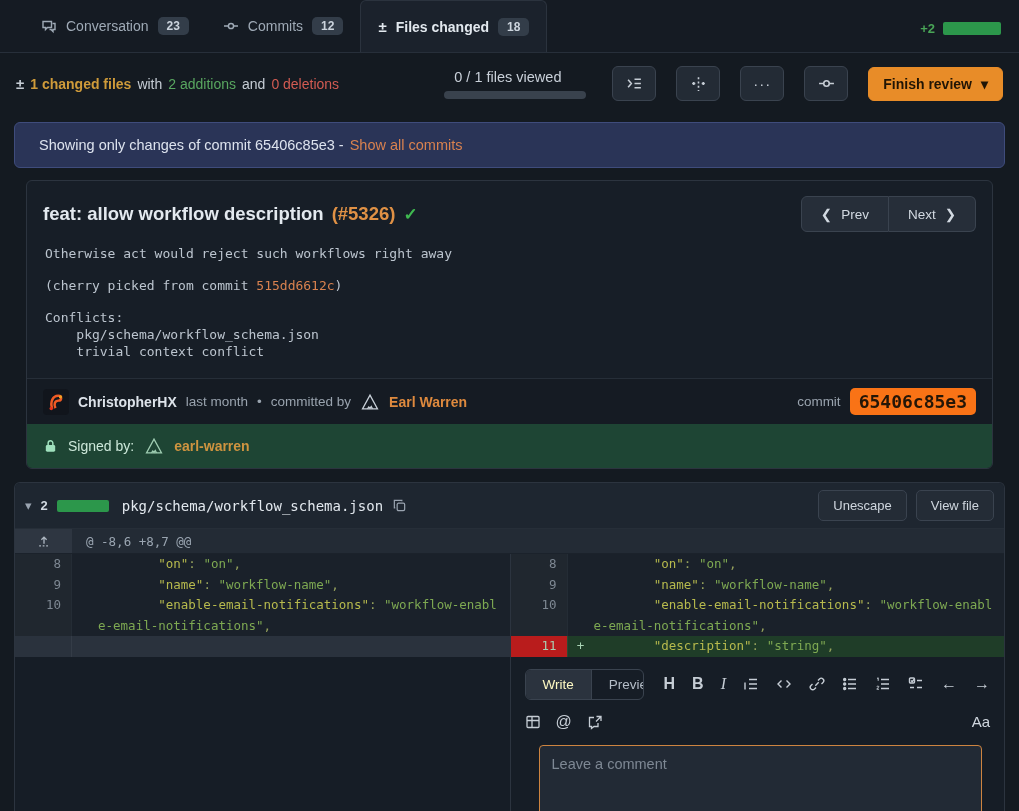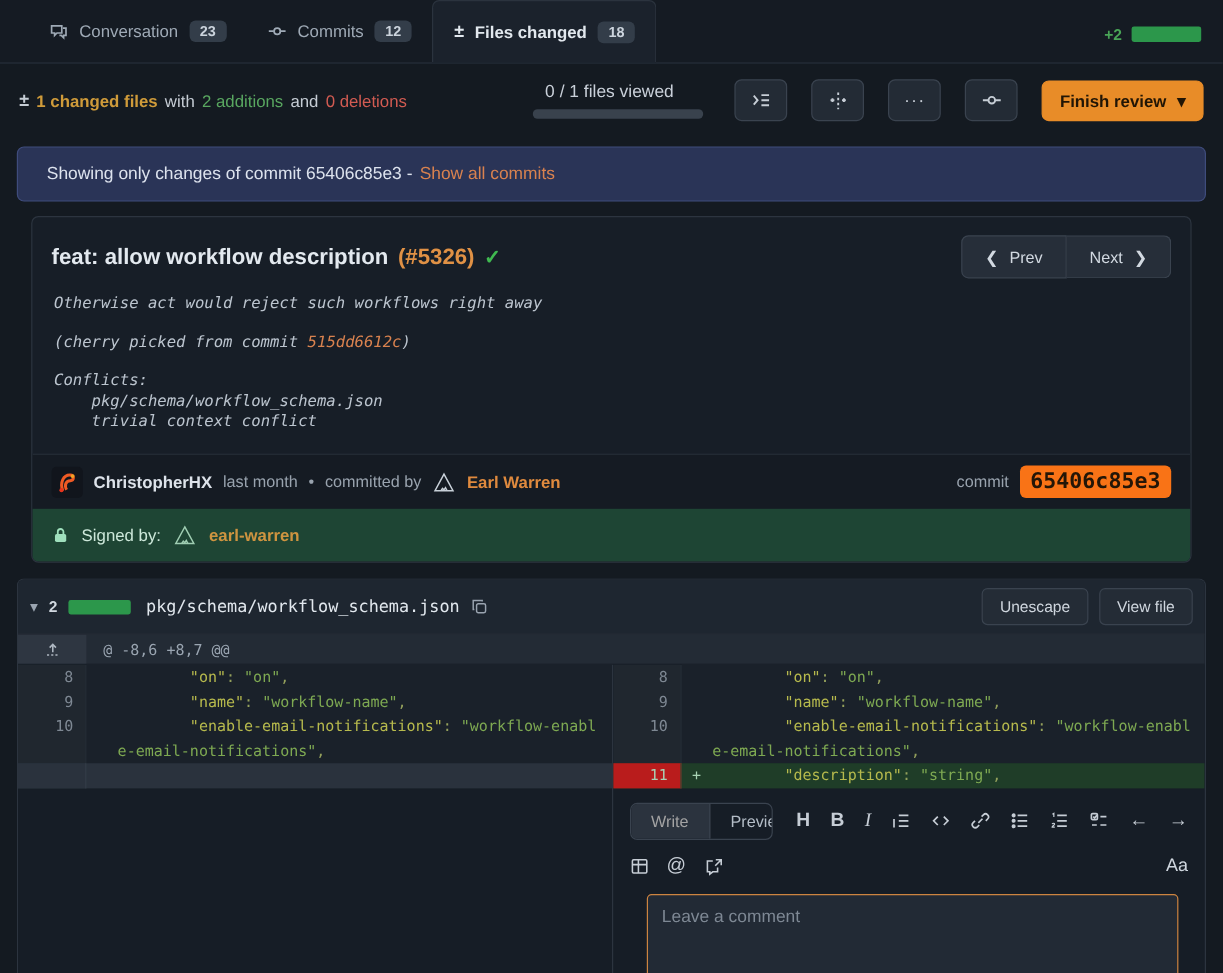--- a/index.html
+++ b/index.html
@@ -50,21 +50,21 @@
   .prhead { display:flex; justify-content:space-between; align-items:center; padding:15px 16px 5px; }
   .prhead h1 { font-size:18.5px; font-weight:bold; color:#e3e9ef; display:flex; align-items:center; gap:8px; }
   .prhead .num { color:#e09145; }
   .prhead .chk { color:#3fb950; font-size:17px; font-weight:bold; }
   .btngroup { display:flex; }
   .btngroup button { background:#262e39; border:1px solid #3a434f; color:#d2d9e1; font-size:13.5px;
     padding:9px 19px; display:flex; align-items:center; gap:9px; cursor:pointer; font-family:inherit; }
   .btngroup button:first-child { border-radius:6px 0 0 6px; }
   .btngroup button:last-child { border-radius:0 6px 6px 0; border-left:none; }
   .prmsg { font-family:"DejaVu Sans Mono", monospace; font-size:13px; color:#bcc5cf;
-    padding:8px 18px 18px; line-height:17px;font-style:italic; }
+    padding:8px 18px 18px; line-height:17px; }
   .prmsg p { margin:0 0 15px; white-space:pre-wrap; }
   .prmsg p.tight { margin:0; }
   .prmsg a { color:#d9824f; text-decoration:none; cursor:pointer; }
   .authorrow { display:flex; align-items:center; gap:9px; padding:9px 16px; background:#151b23; border-top:1px solid #262e38; }
   .avatar1 { width:26px; height:26px; border-radius:4px; background:#11151c; display:grid; place-items:center; }
   .uname { color:#dde3ea; font-weight:bold; }
   .meta { color:#99a3ae; font-size:13.5px; }
   .committer { color:#df8a3e; font-weight:bold; }
   .authorrow .spacer, .signedrow .spacer { flex:1; }
   .sha-badge { background:#f97316; color:#241607; font-family:"DejaVu Sans Mono", monospace;
@@ -106,21 +106,21 @@
   .tok-v { color:#7ea952; }
   .tok-p { color:#94a05c; }
   .tok-w { color:#bcc5cf; }
 
   
   .commentform { padding:12px 14px 0; }
   .mdtoolbar { display:flex; align-items:center; }
   .seg { display:flex; border:1px solid #3a434f; border-radius:6px; overflow:hidden; }
   .seg button { font-family:inherit; font-size:13.5px; padding:7px 17px; background:transparent;
     border:none; color:#b4bdc7; cursor:pointer; }
-  .seg button.on { background:#2b333e; color:#a3a3a3; border-right:1px solid #3a434f; }
+  .seg button.on { background:#2b333e; color:#fef9c3; border-right:1px solid #3a434f; }
   .fmt { display:flex; align-items:center; gap:17px; margin-left:20px; color:#c6cdd5; }
   .fmt button, .mdtoolbar2 button { background:none; border:none; color:#c6cdd5; font-size:15px;
     cursor:pointer; font-family:inherit; padding:0; display:grid; place-items:center; }
   .fmt .bB { font-weight:bold; font-size:16px; }
   .fmt .bI { font-style:italic; font-family:"Liberation Serif", serif; font-size:16px; }
   .fmt .bH { font-weight:bold; font-size:16px; }
   .fmt .arr { font-size:16px; }
   .mdtoolbar2 { display:flex; align-items:center; gap:15px; margin-top:13px; }
   .mdtoolbar2 .at { font-size:16px; }
   .mdtoolbar2 .spacer { flex:1; }

